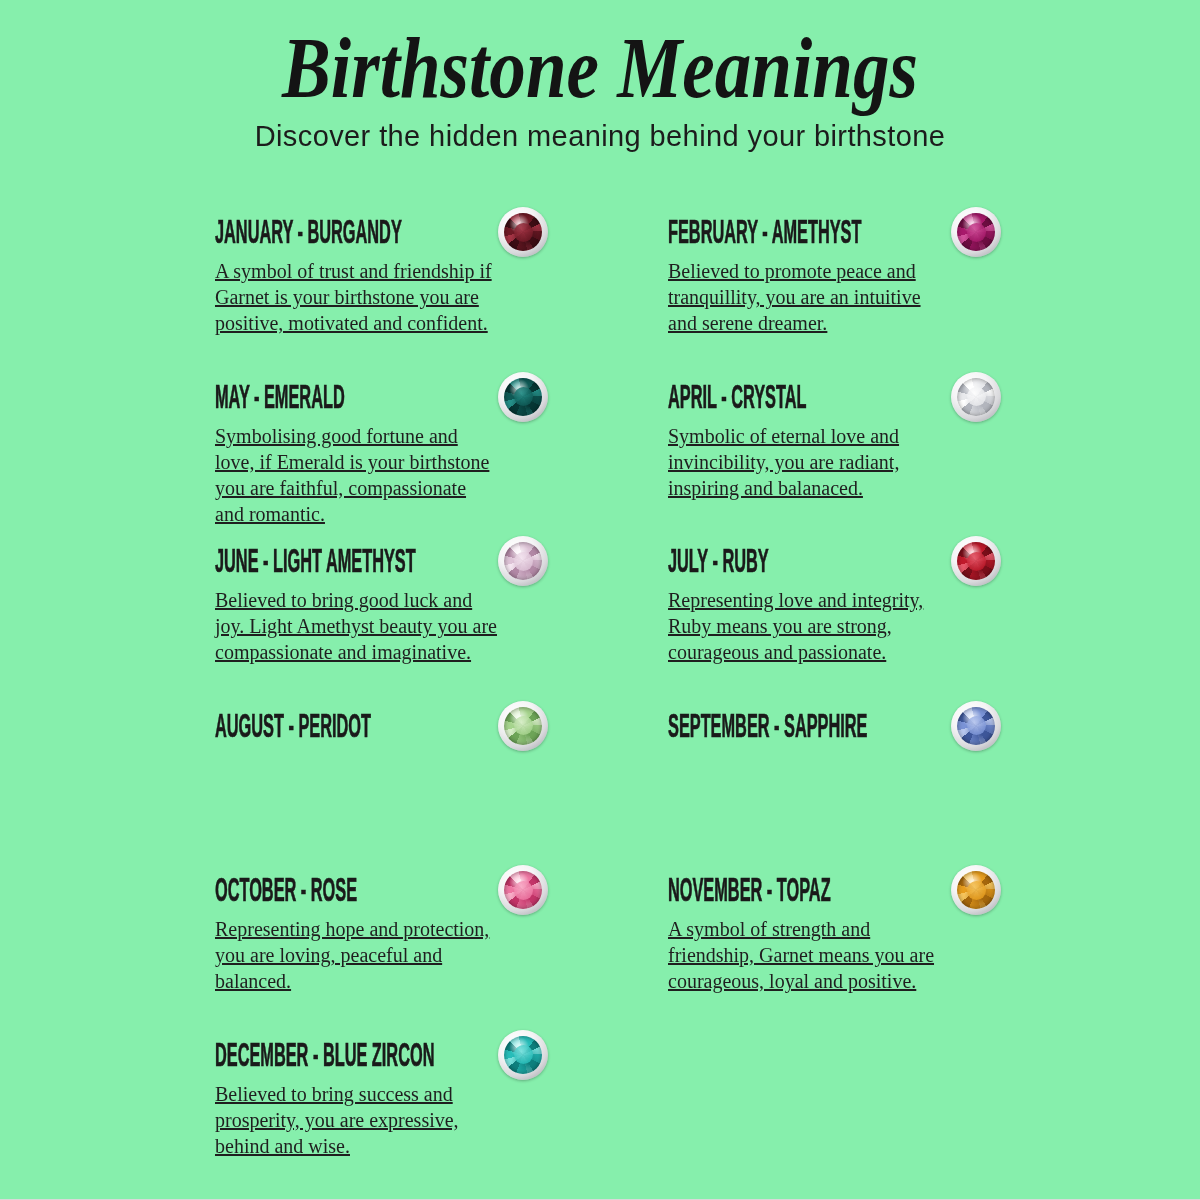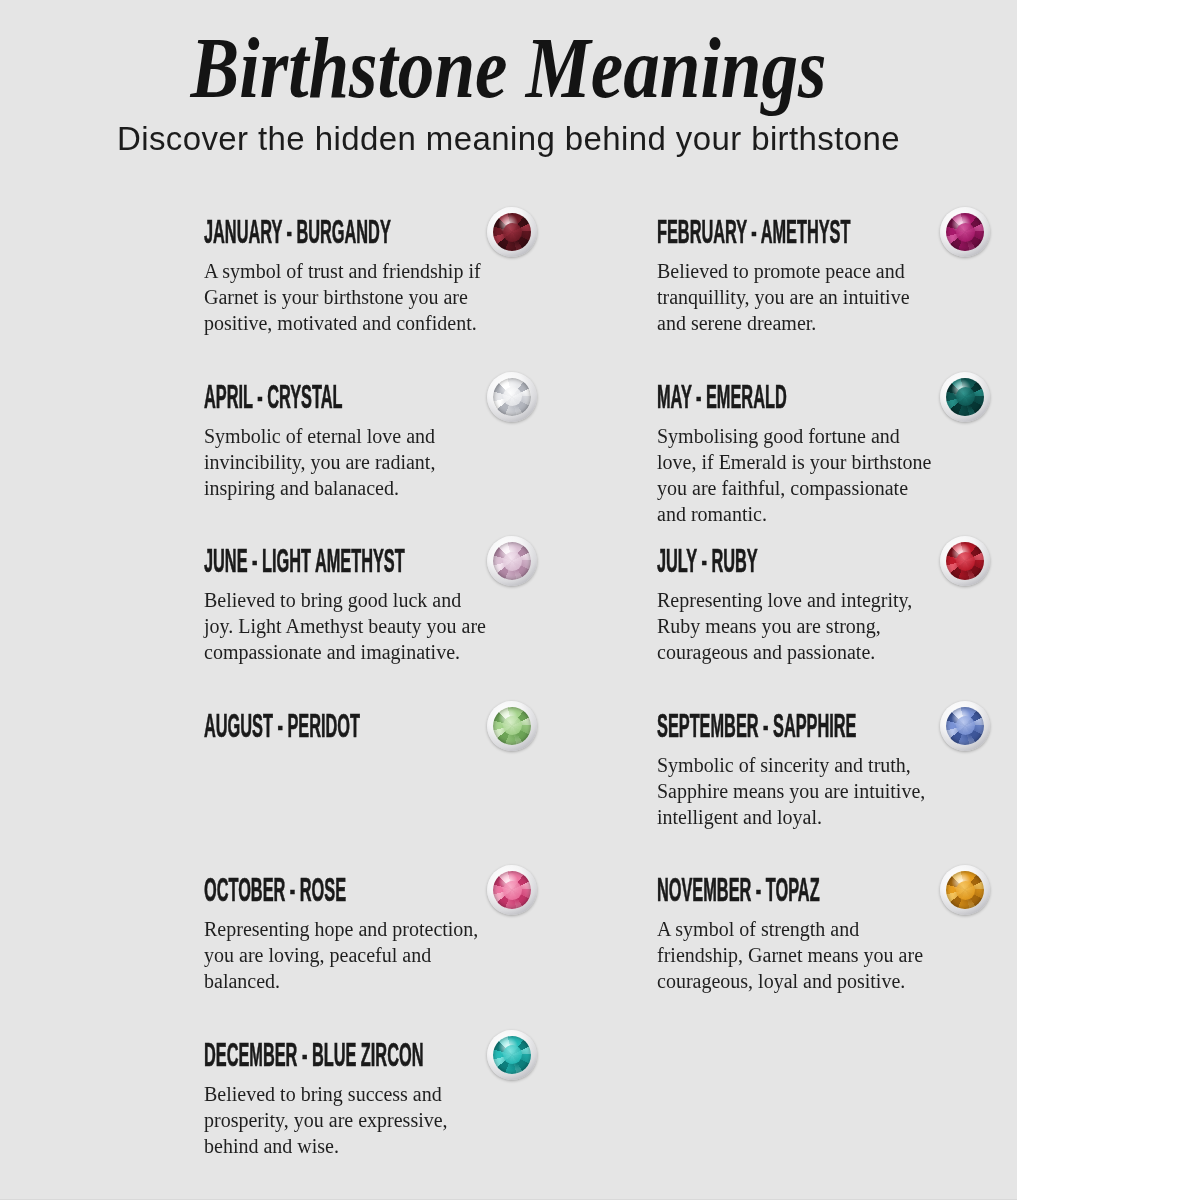--- a/index.html
+++ b/index.html
@@ -1,48 +1,48 @@
 <!DOCTYPE html>
 <html><head>
 <meta charset="utf-8">
 <style>
   * { margin: 0; padding: 0; box-sizing: border-box; }
   html, body { background: #ffffff; }
   .page {
     position: relative;
-    width: 1017px;
+    width: 1200px;
     height: 1200px;
-    background: #e5e5e5;
+    background: #86efac;
     overflow: hidden;
     font-family: "Liberation Sans", sans-serif;
   }
   
   .header { text-align: center; padding-top: 20px; }
   .title {
     font-family: "Liberation Serif", serif;
     font-style: italic;
     font-weight: 700;
     font-size: 86px;
     line-height: 1.12;
     color: #141414;
     transform: scaleX(0.85);
     transform-origin: 50% 50%;
     white-space: nowrap;
   }
   .subtitle {
     margin-top: 4px;
-    font-size: 33px;
+    font-size: 29px;
     font-weight: 400;
     letter-spacing: 0.4px;
     color: #1c1c1c;
   }
   
   .grid {
     position: absolute;
-    left: 204px;
+    left: 215px;
     top: 213px;
     width: 798px;
     display: grid;
     grid-template-columns: 345px 345px;
     column-gap: 108px;
     grid-auto-rows: 164.5px;
   }
   .card { position: relative; }
   .stone-heading {
     font-family: "Liberation Sans", sans-serif;
@@ -56,20 +56,21 @@
     transform: scaleX(0.48);
     transform-origin: 0 50%;
   }
   .stone-desc {
     margin-top: 8px;
     font-family: "Liberation Serif", serif;
     font-size: 20px;
     line-height: 26px;
     color: #1f1f1f;
     white-space: pre-line;
+    text-decoration: underline;
   }
   
   .gem {
     position: absolute;
     top: -6px;
     right: 12px;
     width: 50px;
     height: 50px;
     border-radius: 50%;
     background: radial-gradient(circle at 36% 28%,
@@ -133,43 +134,43 @@
       <div class="gem-stone"></div>
       <div class="gem-table"></div>
     </div>
     <p class="stone-desc">Believed to promote peace and
 tranquillity, you are an intuitive
 and serene dreamer.</p>
   </div>
 
 
   <div class="card">
-    <h2 class="stone-heading">APRIL - CRYSTAL</h2>
-    <div class="gem" style="--g: #e8e9ec; --gd: #b2b5bd; --gl: #ffffff;">
-      <div class="gem-stone"></div>
-      <div class="gem-table"></div>
-    </div>
-    <p class="stone-desc">Symbolic of eternal love and
-invincibility, you are radiant,
-inspiring and balanaced.</p>
-  </div>
-
-  <div class="card">
     <h2 class="stone-heading">MAY - EMERALD</h2>
     <div class="gem" style="--g: #0f5a56; --gd: #063634; --gl: #259089;">
       <div class="gem-stone"></div>
       <div class="gem-table"></div>
     </div>
     <p class="stone-desc">Symbolising good fortune and
 love, if Emerald is your birthstone
 you are faithful, compassionate
 and romantic.</p>
   </div>
 
   <div class="card">
+    <h2 class="stone-heading">APRIL - CRYSTAL</h2>
+    <div class="gem" style="--g: #e8e9ec; --gd: #b2b5bd; --gl: #ffffff;">
+      <div class="gem-stone"></div>
+      <div class="gem-table"></div>
+    </div>
+    <p class="stone-desc">Symbolic of eternal love and
+invincibility, you are radiant,
+inspiring and balanaced.</p>
+  </div>
+
+  <div class="card">
     <h2 class="stone-heading">JUNE - LIGHT AMETHYST</h2>
     <div class="gem" style="--g: #ddc2d6; --gd: #b188a5; --gl: #f5e6f1;">
       <div class="gem-stone"></div>
       <div class="gem-table"></div>
     </div>
     <p class="stone-desc">Believed to bring good luck and
 joy. Light Amethyst beauty you are
 compassionate and imaginative.</p>
   </div>
 
@@ -191,23 +192,20 @@
       <div class="gem-table"></div>
     </div>
   </div>
 
   <div class="card">
     <h2 class="stone-heading">SEPTEMBER - SAPPHIRE</h2>
     <div class="gem" style="--g: #7a93d6; --gd: #3d5699; --gl: #b9c8ef;">
       <div class="gem-stone"></div>
       <div class="gem-table"></div>
     </div>
-    <p class="stone-desc">Symbolic of sincerity and truth,
-Sapphire means you are intuitive,
-intelligent and loyal.</p>
   </div>
 
   <div class="card">
     <h2 class="stone-heading">OCTOBER - ROSE</h2>
     <div class="gem" style="--g: #ee76a2; --gd: #c23468; --gl: #f9adc8;">
       <div class="gem-stone"></div>
       <div class="gem-table"></div>
     </div>
     <p class="stone-desc">Representing hope and protection,
 you are loving, peaceful and

